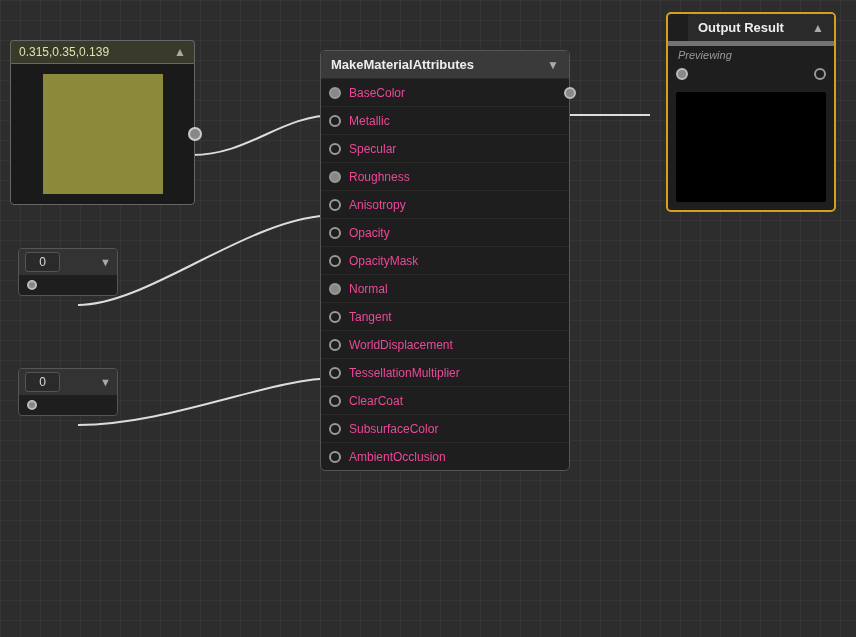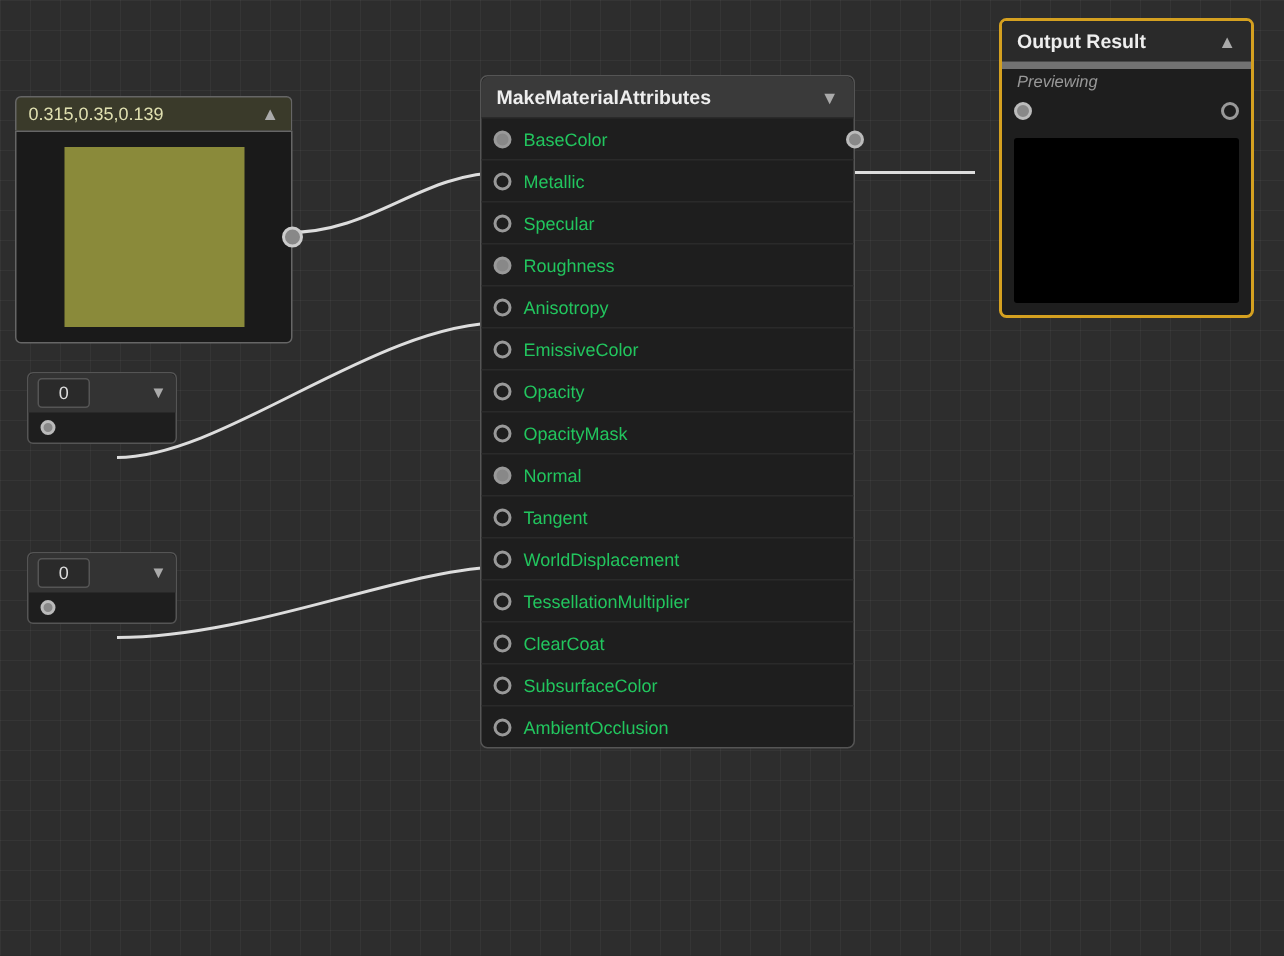--- a/index.html
+++ b/index.html
@@ -22,21 +22,21 @@
       background-color: #2d2d2d;
       background-image:
         linear-gradient(rgba(255,255,255,0.04) 1px, transparent 1px),
         linear-gradient(90deg, rgba(255,255,255,0.04) 1px, transparent 1px);
       background-size: 20px 20px;
     }
 
     
     .color-node {
       position: absolute;
-      top: 64px;
+      top: 40px;
       left: 10px;
       width: 185px;
     }
 
     .color-node-header {
       background: #3a3a2a;
       border: 1px solid #666;
       border-bottom: none;
       border-radius: 4px 4px 0 0;
       padding: 4px 8px;
@@ -178,21 +178,21 @@
       right: -7px;
       width: 12px;
       height: 12px;
       border-radius: 50%;
       background: #888;
       border: 2px solid #bbb;
     }
 
     .mma-label {
       font-size: 12px;
-      color: #22c55e;
+      color: #ec4899;
     }
 
     
     .output-node {
       position: absolute;
       top: 12px;
       right: 20px;
       width: 170px;
       border: 2px solid #d4a020;
       border-radius: 5px;
@@ -202,20 +202,21 @@
     .output-header {
       background: #2a2a2a;
       border-radius: 3px 3px 0 0;
       padding: 6px 10px;
       display: flex;
       align-items: center;
       justify-content: space-between;
       font-size: 13px;
       font-weight: bold;
       color: #eee;
+      margin-left: 20px;
     }
 
     .output-subheader {
       padding: 3px 10px;
       font-size: 11px;
       color: #999;
       font-style: italic;
       border-top: 5px solid #737373;
     }
 
@@ -343,24 +344,20 @@
       <div class="mma-row">
         <span class="pin-circle connected"></span>
         <span class="mma-label">Roughness</span>
       </div>
       <div class="mma-row">
         <span class="pin-circle"></span>
         <span class="mma-label">Anisotropy</span>
       </div>
       <div class="mma-row">
         <span class="pin-circle"></span>
-        <span class="mma-label">EmissiveColor</span>
-      </div>
-      <div class="mma-row">
-        <span class="pin-circle"></span>
         <span class="mma-label">Opacity</span>
       </div>
       <div class="mma-row">
         <span class="pin-circle"></span>
         <span class="mma-label">OpacityMask</span>
       </div>
       <div class="mma-row">
         <span class="pin-circle connected"></span>
         <span class="mma-label">Normal</span>
       </div>

